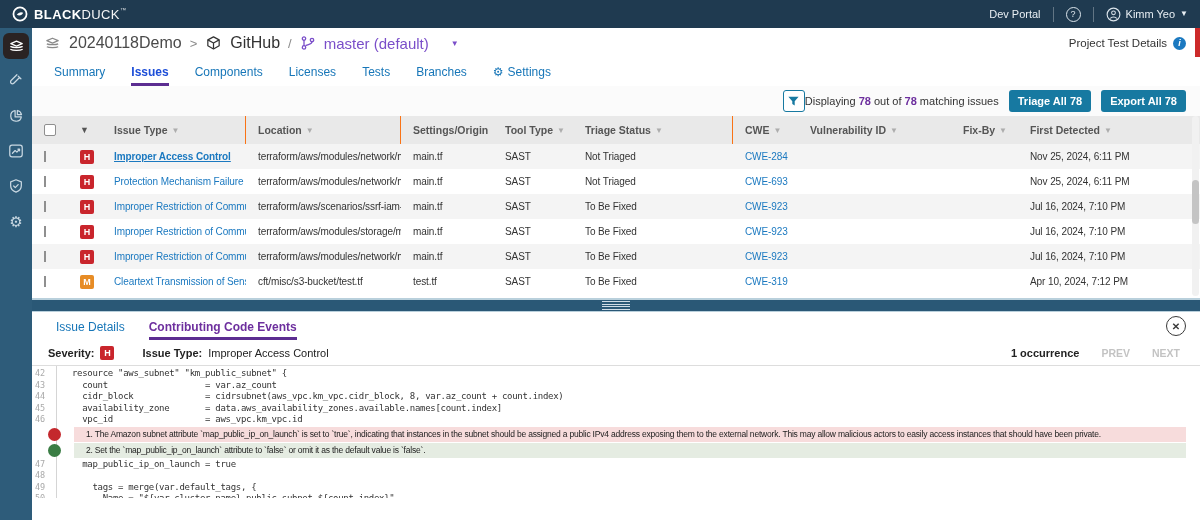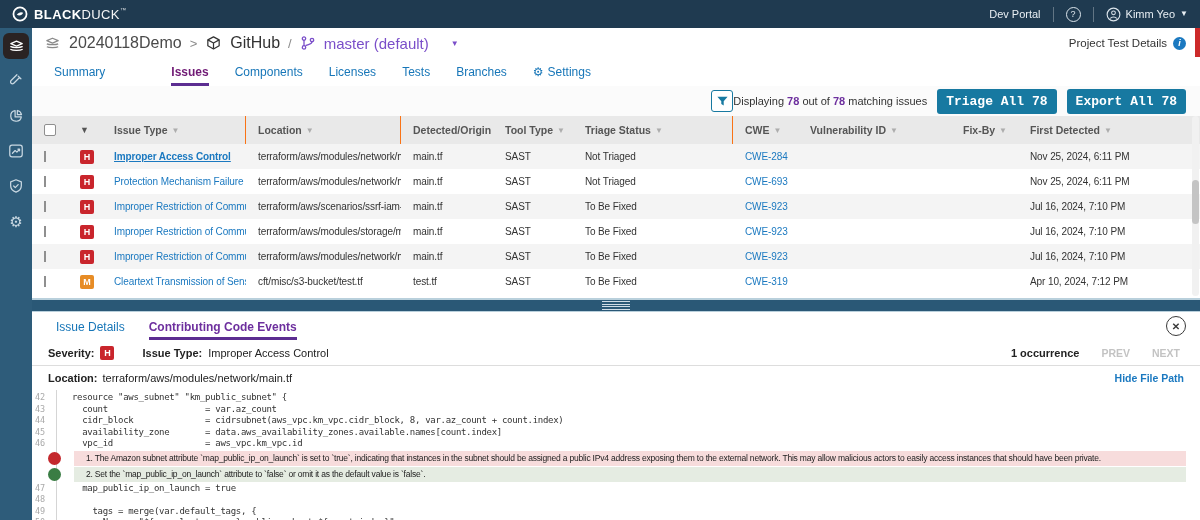--- a/index.html
+++ b/index.html
@@ -34,29 +34,29 @@
   .crumb-proj { font-size:16px; color:#4a4a4a; }
   .crumb-sep { font-size:13px; color:#8a8a8a; }
   .crumb-repo { font-size:16px; color:#333; }
   .crumb-branch { font-size:15px; color:#7a4ec9; }
   .crumb-caret { font-size:8px; color:#7a4ec9; margin-left:14px; }
   .crumb-right { display:flex; align-items:center; gap:6px; font-size:11.5px; color:#333; }
   .info-dot { width:13px; height:13px; border-radius:50%; background:#1b79c0; color:#fff; font-size:9px; font-weight:bold; display:flex; align-items:center; justify-content:center; font-style:italic; }
 
   .tabs-row { height:28px; display:flex; align-items:flex-end; gap:26px; padding:0 0 0 22px; }
   .tab { font-size:12px; color:#1776b8; padding-bottom:7px; cursor:pointer; display:flex; align-items:center; gap:4px; }
-  .tab.active { color:#701a75; font-weight:bold; border-bottom:3px solid #5c2d91; padding-bottom:4px;margin-left:40px; }
+  .tab.active { color:#1d4ed8; font-weight:bold; border-bottom:3px solid #5c2d91; padding-bottom:4px; }
   .tab .gear-sm { font-size:12px; }
 
   .toolbar-row { height:30px; background:#fbfbfb; display:flex; align-items:center; justify-content:flex-end; padding:0 14px 0 12px; }
   .filter-btn { width:22px; height:22px; border:1px solid #1779a1; border-radius:3px; background:#fff; display:flex; align-items:center; justify-content:center; cursor:pointer; }
   .toolbar-right { display:flex; align-items:center; gap:10px; }
   .displaying { font-size:11px; color:#333; }
   .displaying .num { color:#6d2f9e; font-weight:bold; }
-  .btn-teal { background:#1779a1; color:#fff; border:none; border-radius:3px; font-size:13px; font-weight:bold; padding:5px 9px; cursor:pointer; font-family:Liberation Mono, monospace; }
+  .btn-teal { background:#1779a1; color:#fff; border:none; border-radius:3px; font-size:11px; font-weight:bold; padding:5px 9px; cursor:pointer; font-family:Liberation Sans, sans-serif; }
 
   
   .tbl { width:100%; }
   .thead { height:28px; background:#e9e9e9; display:flex; align-items:center; font-size:10.5px; font-weight:bold; color:#555; }
   .trow { height:25px; display:flex; align-items:center; font-size:10px; color:#333; letter-spacing:-.1px; }
   .trow.alt { background:#f4f4f4; }
   .td, .th { padding-left:12px; white-space:nowrap; overflow:hidden; flex:0 0 auto; }
   .th { display:flex; align-items:center; gap:4px; height:100%; }
   .th.divr { border-right:1px solid #f97316; }
   .sortc { color:#adadad; font-size:8px; }
@@ -243,21 +243,21 @@
           </div>
         <div class="th w-issue divr">
             <span>Issue Type</span>
             <span class="sortc">▼</span>
           </div>
         <div class="th w-loc divr">
             <span>Location</span>
             <span class="sortc">▼</span>
           </div>
         <div class="th w-file">
-            <span>Detected/Origin</span>
+            <span>Settings/Origin</span>
           </div>
         <div class="th w-tool">
             <span>Tool Type</span>
             <span class="sortc">▼</span>
           </div>
         <div class="th w-triage divr">
             <span>Triage Status</span>
             <span class="sortc">▼</span>
           </div>
         <div class="th w-cwe">
@@ -401,24 +401,20 @@
         <span class="lbl" style="margin-left:22px">Issue Type:</span>
         <span>Improper Access Control</span>
       </div>
       <div class="occ-wrap">
         <span class="occ">1 occurrence</span>
         <span class="pager">PREV</span>
         <span class="pager">NEXT</span>
       </div>
     </div>
 
-    <div class="loc-row">
-      <div><span class="lbl">Location:</span><span>terraform/aws/modules/network/main.tf</span></div>
-      <span class="hide-path">Hide File Path</span>
-    </div>
 
     <div class="code-wrap">
       <div class="gutter-line"></div>
 
       <div class="code-line">
           <span class="ln">42</span>
           <span class="ct">resource "aws_subnet" "km_public_subnet" {</span>
         </div>
       <div class="code-line">
           <span class="ln">43</span>

